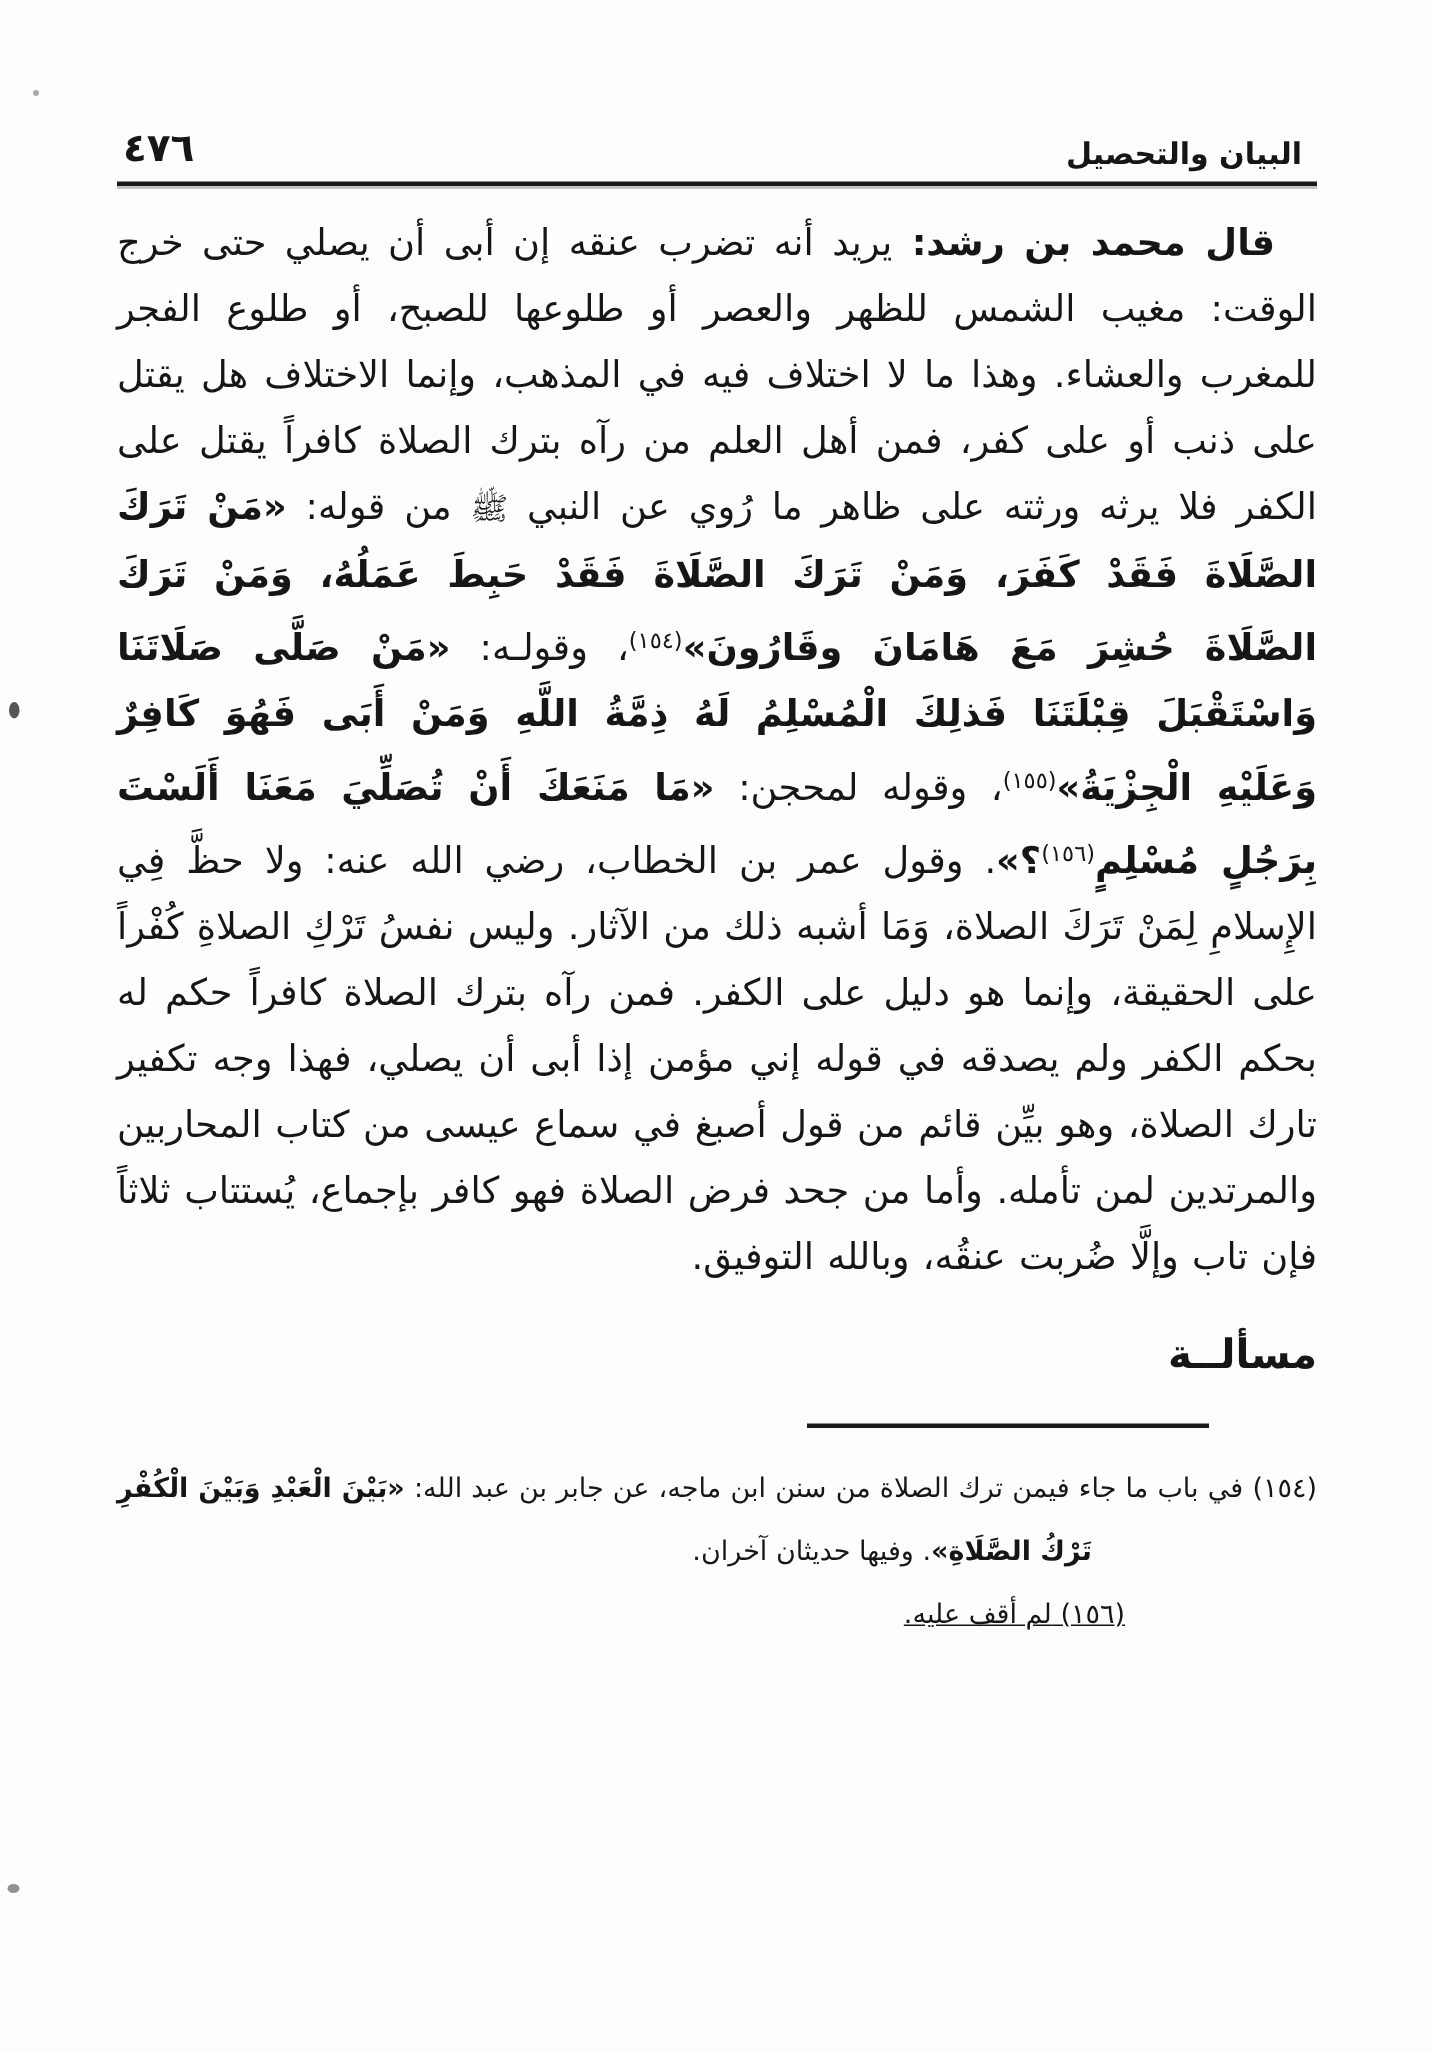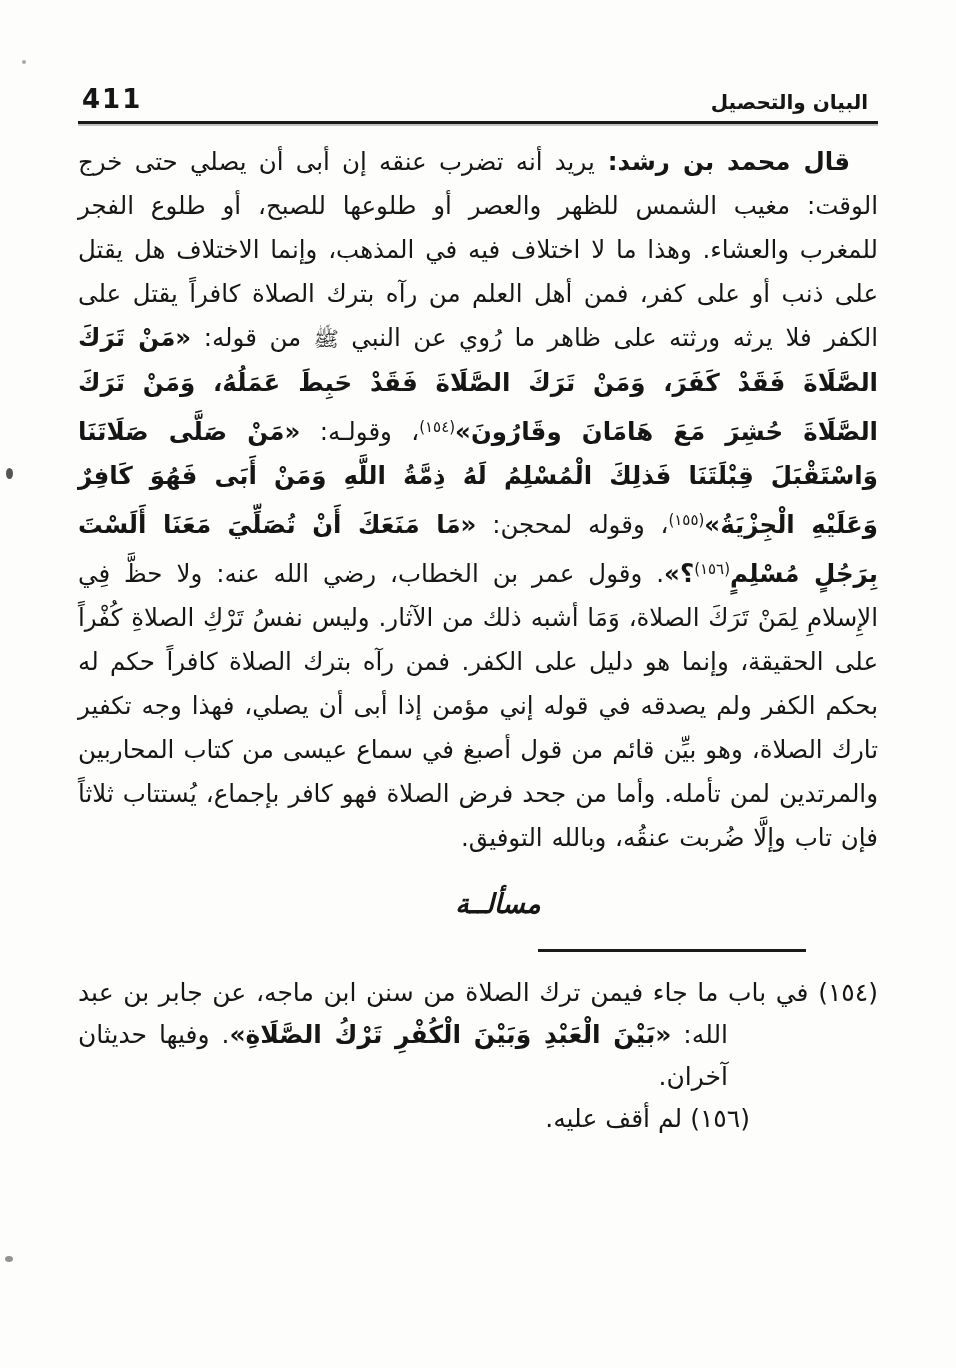--- a/index.html
+++ b/index.html
@@ -41,58 +41,58 @@
   .para.indent { text-indent: 28px; }
   .bold { font-weight: bold; }
   .fn-ref {
     font-size: 15px;
     vertical-align: 8px;
     font-weight: normal;
     white-space: nowrap;
   }
   .saw-mark { font-size: 0.85em; }
   .section-heading {
-    text-align: center;
+    text-align: right;
     font-size: 27px;
     font-weight: bold;
     margin: 28px 0 24px 40px;
-    font-style: italic;
   }
   
   .fn-sep {
     width: 268px;
     height: 3px;
     background: #1a1a1a;
     margin: 30px 72px 20px auto;
   }
-  .footnotes { font-size: 25px; line-height: 42px; }
+  .footnotes { font-size: 18px; line-height: 42px; }
   .footnote {
     text-align: justify;
     padding-right: 150px;
     text-indent: -150px;
   }
   .footnote.short-indent {
     padding-right: 128px;
     text-indent: 0;
     text-align: right;
+    text-decoration: underline;
   }
   
   .speck { position: absolute; background: #2a2a2a; border-radius: 50%; opacity: .8; }
   .speck-1 { left: 6px; top: 468px; width: 7px; height: 11px; }
   .speck-2 { left: 5px; top: 1256px; width: 8px; height: 6px; opacity: .5; }
   .speck-3 { left: 22px; top: 60px; width: 4px; height: 4px; opacity: .4; }
 </style>
 </head>
 <body>
 
 <div class="page">
 
   <header class="page-header">
     <span class="book-title">البيان والتحصيل</span>
-    <span class="page-number">411</span>
+    <span class="page-number">٤٧٦</span>
   </header>
   <div class="header-rule"></div>
 
   <main class="body-text">
 
     <p class="para indent"><span class="bold">قال محمد بن رشد: </span><span>يريد أنه تضرب عنقه إن أبى أن يصلي حتى خرج الوقت: مغيب الشمس للظهر والعصر أو طلوعها للصبح، أو طلوع الفجر للمغرب والعشاء. وهذا ما لا اختلاف فيه في المذهب، وإنما الاختلاف هل يقتل على ذنب أو على كفر، فمن أهل العلم من رآه بترك الصلاة كافراً يقتل على الكفر فلا يرثه ورثته على ظاهر ما رُوي عن النبي </span><span class="saw-mark">ﷺ</span><span> من قوله: </span><span class="bold">«مَنْ تَرَكَ الصَّلَاةَ فَقَدْ كَفَرَ، وَمَنْ تَرَكَ الصَّلَاةَ فَقَدْ حَبِطَ عَمَلُهُ، وَمَنْ تَرَكَ الصَّلَاةَ حُشِرَ مَعَ هَامَانَ وقَارُونَ»</span><span class="fn-ref">(١٥٤)</span><span>، وقولـه: </span><span class="bold">«مَنْ صَلَّى صَلَاتَنَا وَاسْتَقْبَلَ قِبْلَتَنَا فَذلِكَ الْمُسْلِمُ لَهُ ذِمَّةُ اللَّهِ وَمَنْ أَبَى فَهُوَ كَافِرٌ وَعَلَيْهِ الْجِزْيَةُ»</span><span class="fn-ref">(١٥٥)</span><span>، وقوله لمحجن: </span><span class="bold">«مَا مَنَعَكَ أَنْ تُصَلِّيَ مَعَنَا أَلَسْتَ بِرَجُلٍ مُسْلِمٍ</span><span class="fn-ref">(١٥٦)</span><span class="bold">؟»</span><span>. وقول عمر بن الخطاب، رضي الله عنه: ولا حظَّ فِي الإِسلامِ لِمَنْ تَرَكَ الصلاة، وَمَا أشبه ذلك من الآثار. وليس نفسُ تَرْكِ الصلاةِ كُفْراً على الحقيقة، وإنما هو دليل على الكفر. فمن رآه بترك الصلاة كافراً حكم له بحكم الكفر ولم يصدقه في قوله إني مؤمن إذا أبى أن يصلي، فهذا وجه تكفير تارك الصلاة، وهو بيِّن قائم من قول أصبغ في سماع عيسى من كتاب المحاربين والمرتدين لمن تأمله. وأما من جحد فرض الصلاة فهو كافر بإجماع، يُستتاب ثلاثاً فإن تاب وإلَّا ضُربت عنقُه، وبالله التوفيق.</span></p>
 
     <h2 class="section-heading">مسألــة</h2>
 
 

